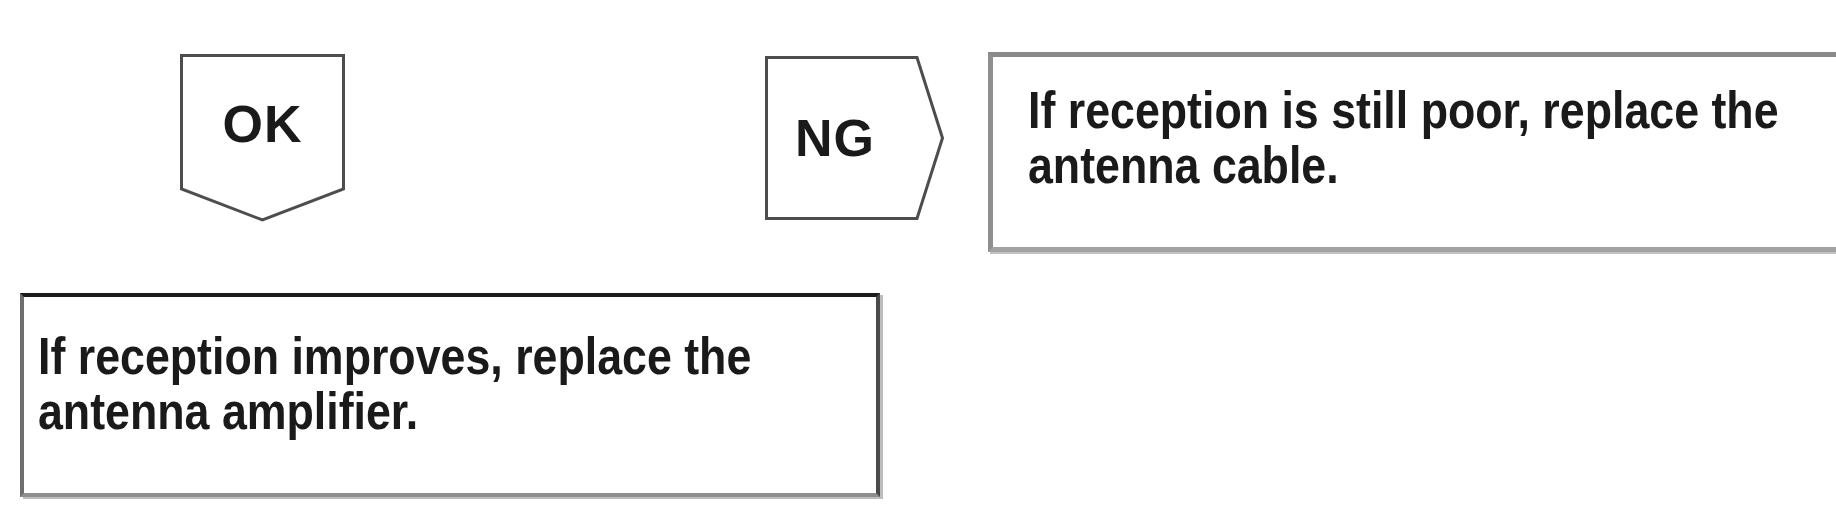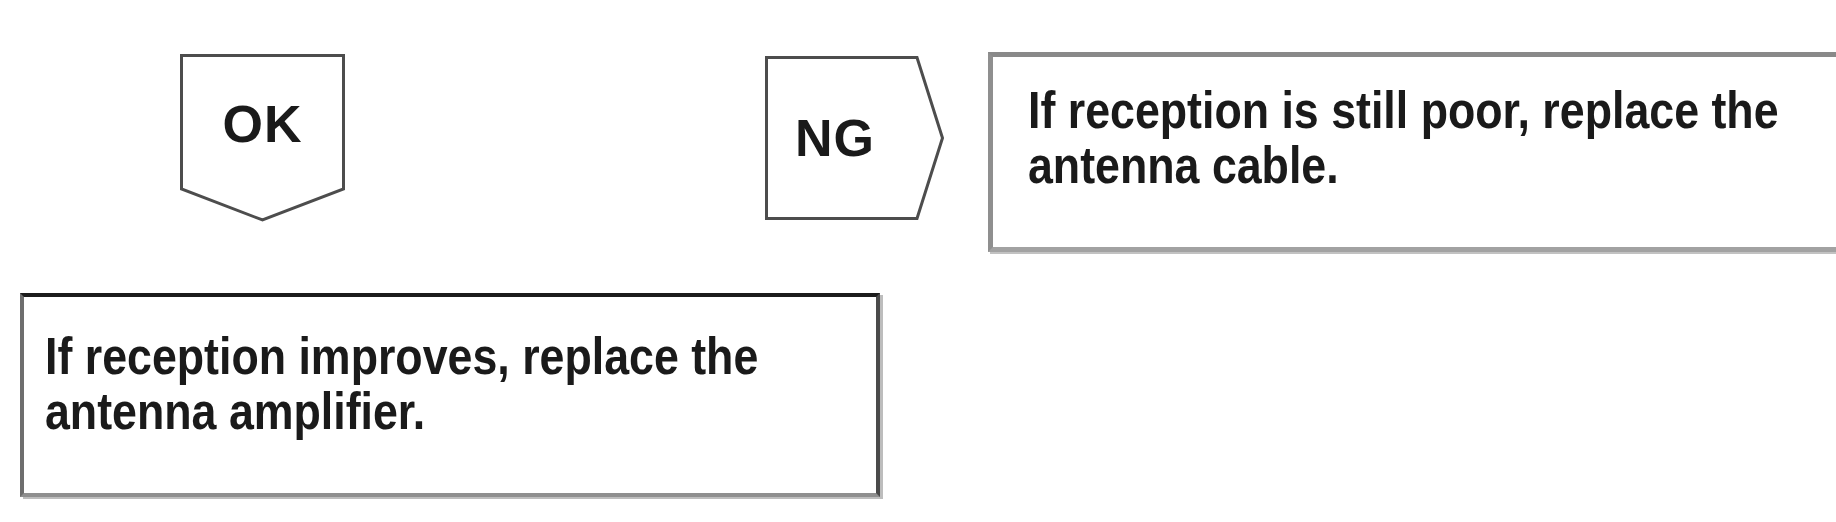--- a/index.html
+++ b/index.html
@@ -59,21 +59,21 @@
     box-shadow: 2px 2px 0 #c2c2c2;
     padding: 26px 20px 8px 35px;
     margin-left: 45px;
   }
   .box-ok {
     left: 20px; top: 293px;
     width: 860px; height: 204px;
     border: 4px solid;
     border-color: var(--box-border-dark) #4a4a4a var(--box-border-gray) #6e6e6e;
     box-shadow: 3px 2px 0 #bdbdbd;
-    padding: 32px 20px 0 21px;
+    padding: 32px 20px 0 14px;
   }
   .box-text {
     font-size: 52px;
     line-height: 55px;
     font-weight: bold;
     letter-spacing: 0px;
     white-space: pre-line;
     width: 1000px;            
     transform: scaleX(0.86);  
     transform-origin: 0 0;

